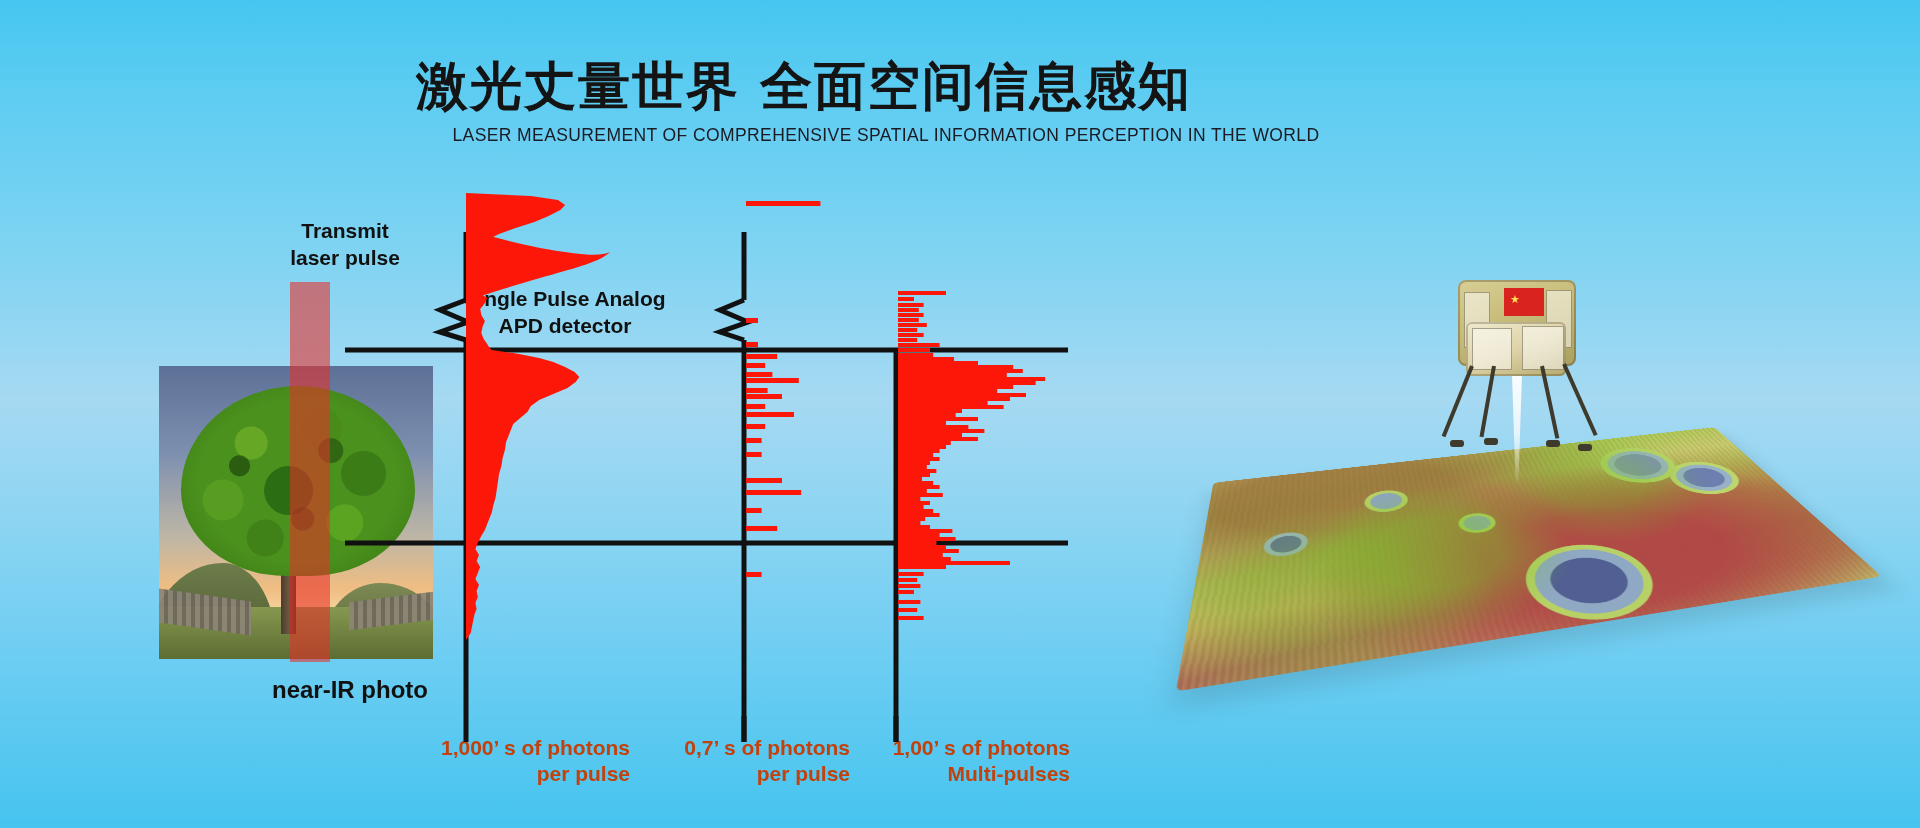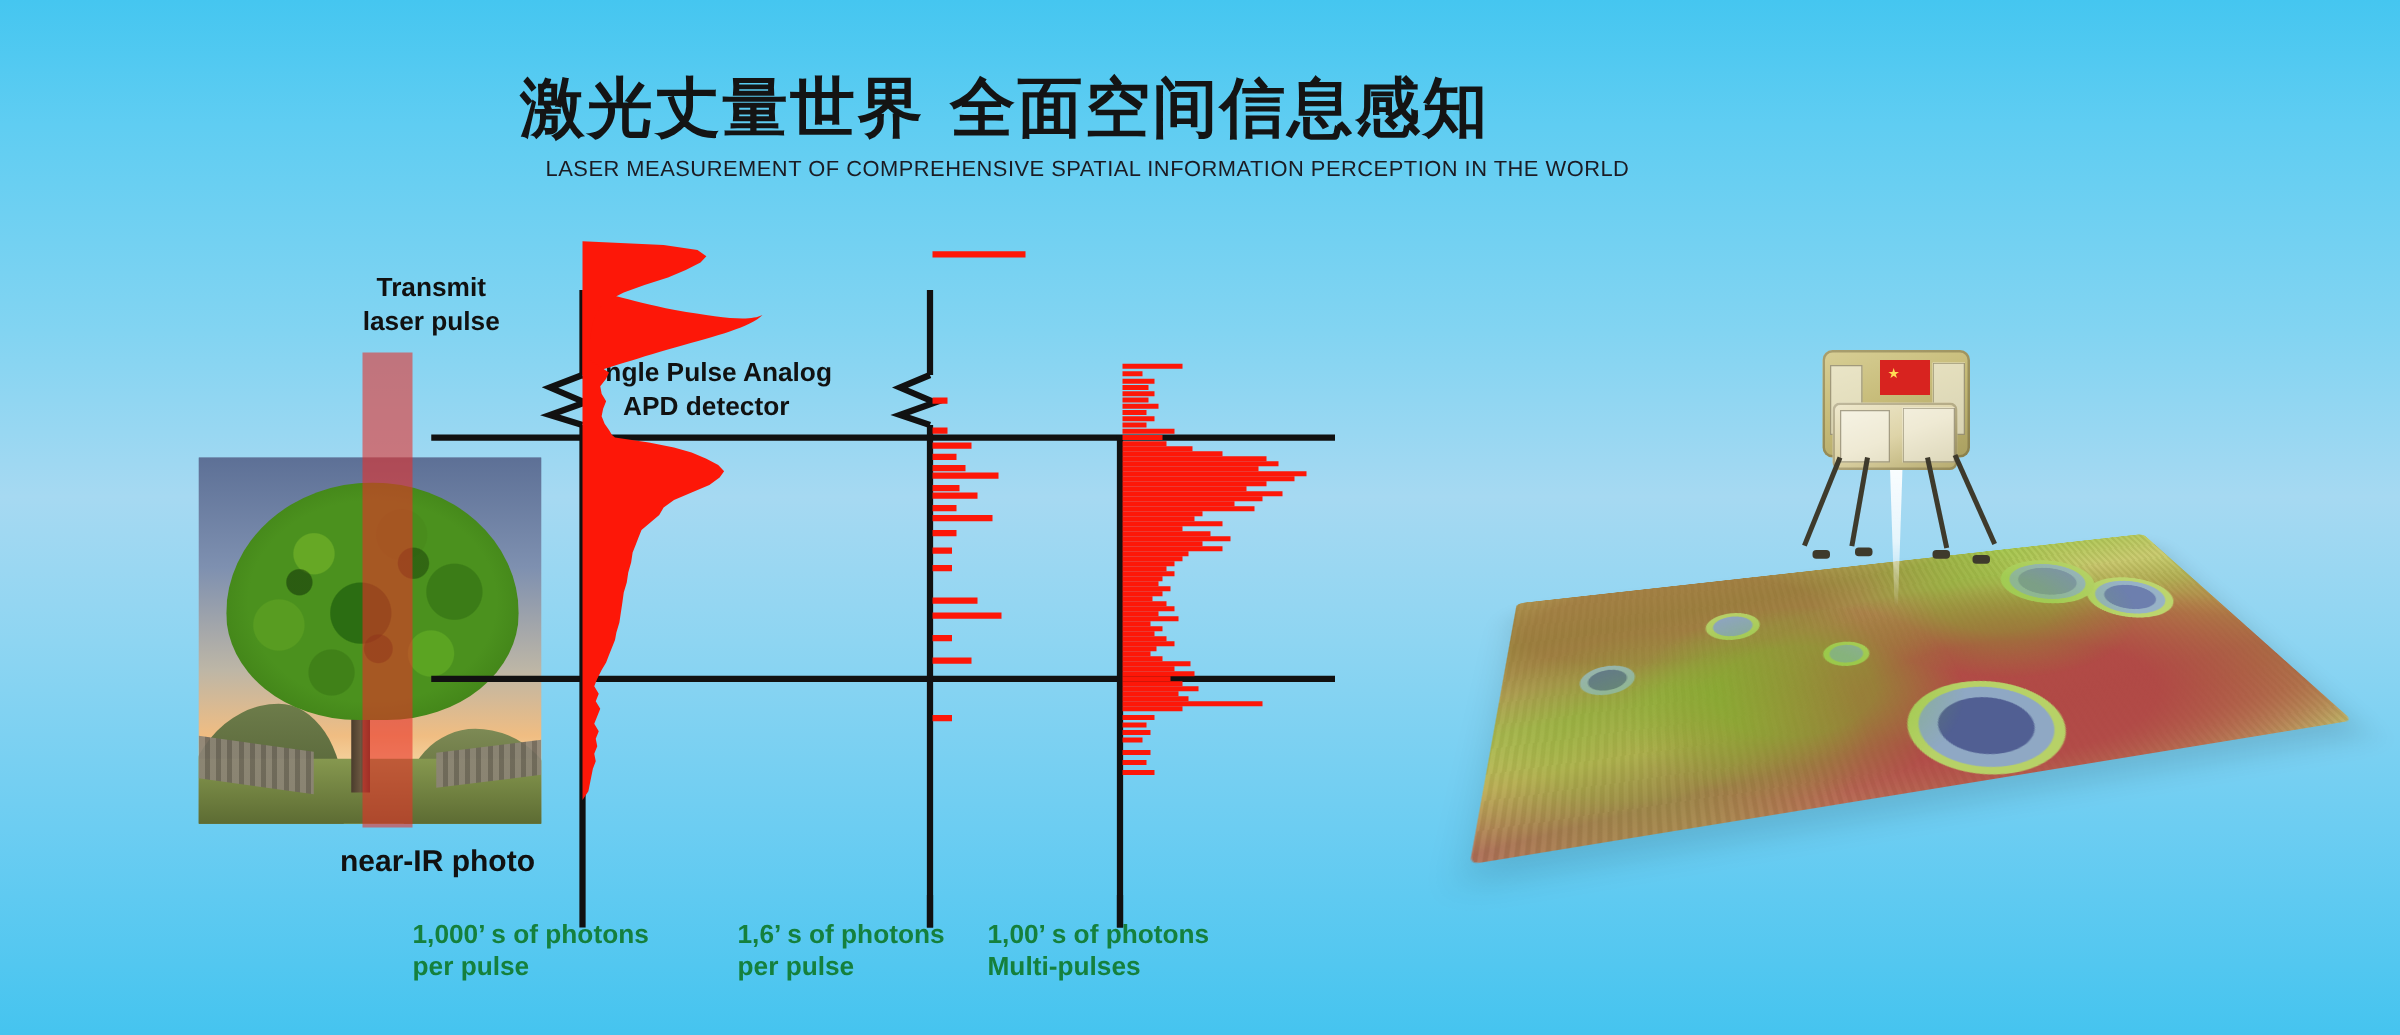--- a/index.html
+++ b/index.html
@@ -21,40 +21,40 @@
   
   .title {
     position:absolute; top:52px; left:0; width:1608px;
     text-align:center;
     font-size:52px; font-weight:bold; letter-spacing:2px;
     color:#141414;
     font-family:"DejaVu Sans","Liberation Sans",sans-serif;
     white-space:pre;
   }
   .subtitle {
-    position:absolute; top:125px; left:0; width:1740px;
+    position:absolute; top:125px; left:16px; width:1740px;
     text-align:center;
     font-size:17.5px; letter-spacing:.4px; color:#1b1b23;
     font-family:"Liberation Sans", sans-serif;
   }
 
   
   .diagram { position:absolute; left:0; top:0; width:1120px; height:828px; }
 
   .lbl { position:absolute; color:#111; font-weight:bold;
          font-family:"Liberation Sans",sans-serif; line-height:1.28;
          text-align:center; white-space:pre; }
 
   #transmit-label { left:265px; top:218px; width:160px; font-size:21px; }
   #apd-label      { left:420px; top:286px; width:290px; font-size:21px; }
   #micropulse-label { left:800px; top:268px; width:460px; font-size:21px; }
   #nearir-label   { left:250px; top:675px; width:200px; font-size:24px; }
 
-  .axis-label { position:absolute; color:#15803d; font-weight:bold; font-size:21px;
-                text-align:left; line-height:1.25; white-space:pre;
+  .axis-label { position:absolute; color:#c2410c; font-weight:bold; font-size:21px;
+                text-align:right; line-height:1.25; white-space:pre;
                 font-family:"Liberation Sans",sans-serif; }
   #axis-label-1 { left:330px; top:735px; width:300px; }
   #axis-label-2 { left:590px; top:735px; width:260px; }
   #axis-label-3 { left:790px; top:735px; width:280px; }
 
   
   .photo {
     position:absolute; left:159px; top:366px; width:274px; height:293px;
     overflow:hidden;
     background:linear-gradient(180deg,#5c6f93 0%,#7e8fae 22%,#b9b2a8 56%,#e8b584 74%,#d6c79a 84%,#7e9256 100%);
@@ -189,21 +189,21 @@
     <div class="beam"></div>
 
     <div class="lbl" id="transmit-label">Transmit
 laser pulse</div>
     <div class="lbl" id="apd-label">Single Pulse Analog
 APD detector</div>
     <div class="lbl" id="nearir-label">near-IR photo</div>
 
     <div class="axis-label" id="axis-label-1">1,000’ s of photons
 per pulse</div>
-    <div class="axis-label" id="axis-label-2">1,6’ s of photons
+    <div class="axis-label" id="axis-label-2">0,7’ s of photons
 per pulse</div>
     <div class="axis-label" id="axis-label-3">1,00’ s of photons
 Multi-pulses</div>
 
     <svg id="plots" width="1120" height="828" style="position:absolute;left:0;top:0;">
 
       <line id="canopy-rule" x1="345" y1="350" x2="1068" y2="350" stroke="#111" stroke-width="5"></line>
       <line id="ground-rule" x1="345" y1="543" x2="1068" y2="543" stroke="#111" stroke-width="5"></line>
 
       <line x1="466" y1="232" x2="466" y2="300" stroke="#111" stroke-width="5"></line>

